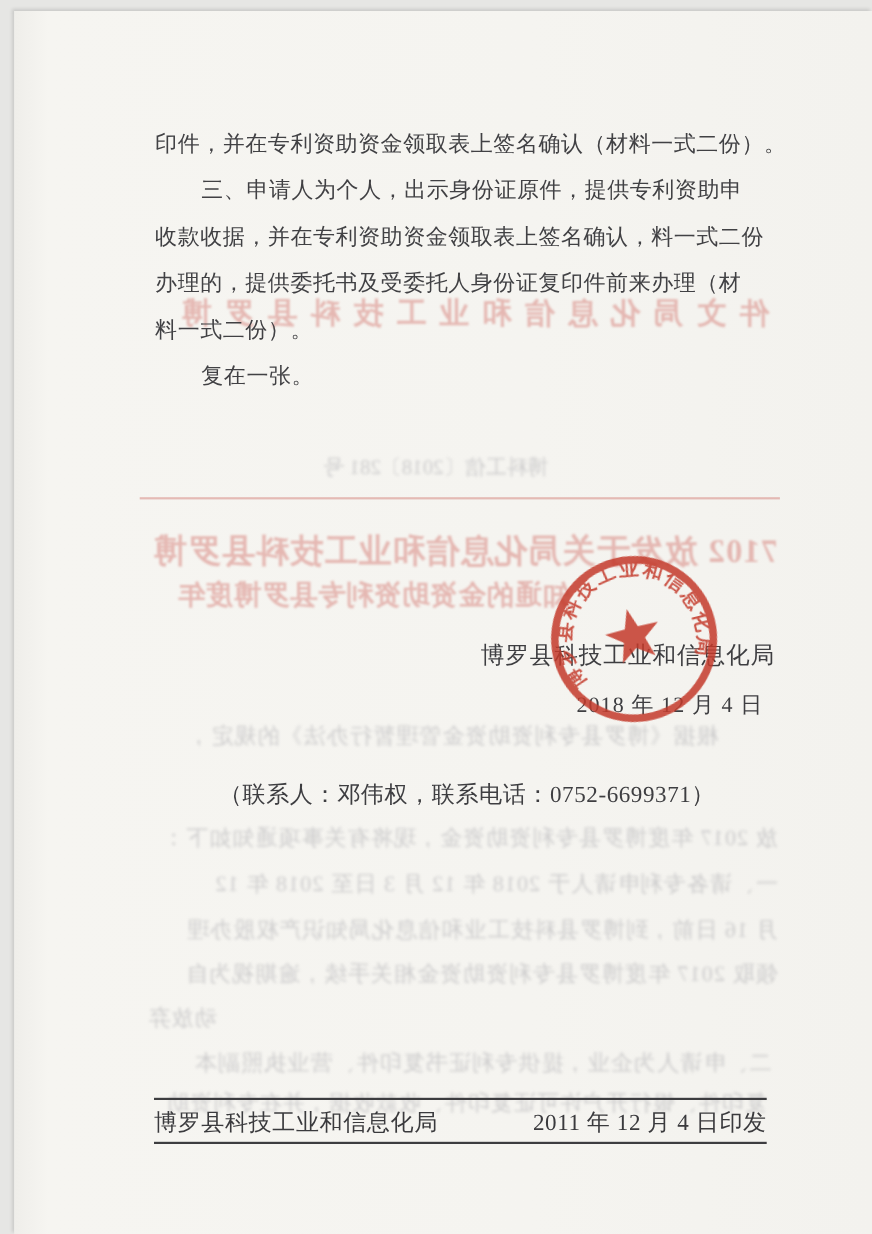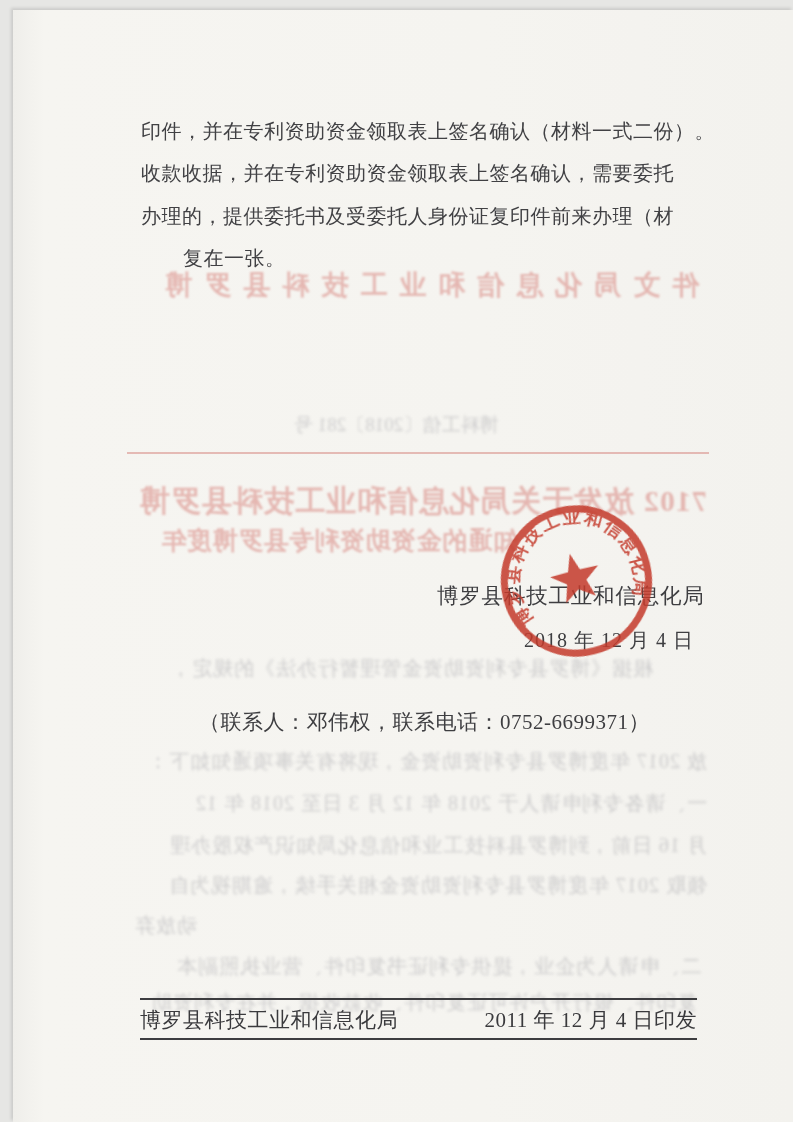--- a/index.html
+++ b/index.html
@@ -51,22 +51,24 @@
 </head>
 <body>
 
 <div class="scan">
   <div class="paper">
 
     <div class="abs bleed bleed-red bl-letterhead flip">件文局化息信和业工技科县罗博</div>
 
     <div class="abs body-par">
         <div class="line">印件，并在专利资助资金领取表上签名确认（材料一式二份）。</div>
-        <div class="line">收款收据，并在专利资助资金领取表上签名确认，需要委托</div>
+        <div class="line indent">三、申请人为个人，出示身份证原件，提供专利资助申</div>
+        <div class="line">收款收据，并在专利资助资金领取表上签名确认，料一式二份</div>
         <div class="line">办理的，提供委托书及受委托人身份证复印件前来办理（材</div>
+        <div class="line">料一式二份）。</div>
         <div class="line indent">复在一张。</div>
       </div>
 
     <div class="abs bleed bleed-gray bl-docnum flip">博科工信〔2018〕281 号</div>
 
     <div class="abs bl-rule"></div>
 
     <div class="abs bleed bleed-red bl-title1 flip">7102 放发于关局化息信和业工技科县罗博</div>
     <div class="abs bleed bleed-red bl-title2 flip">知通的金资助资利专县罗博度年</div>
 

